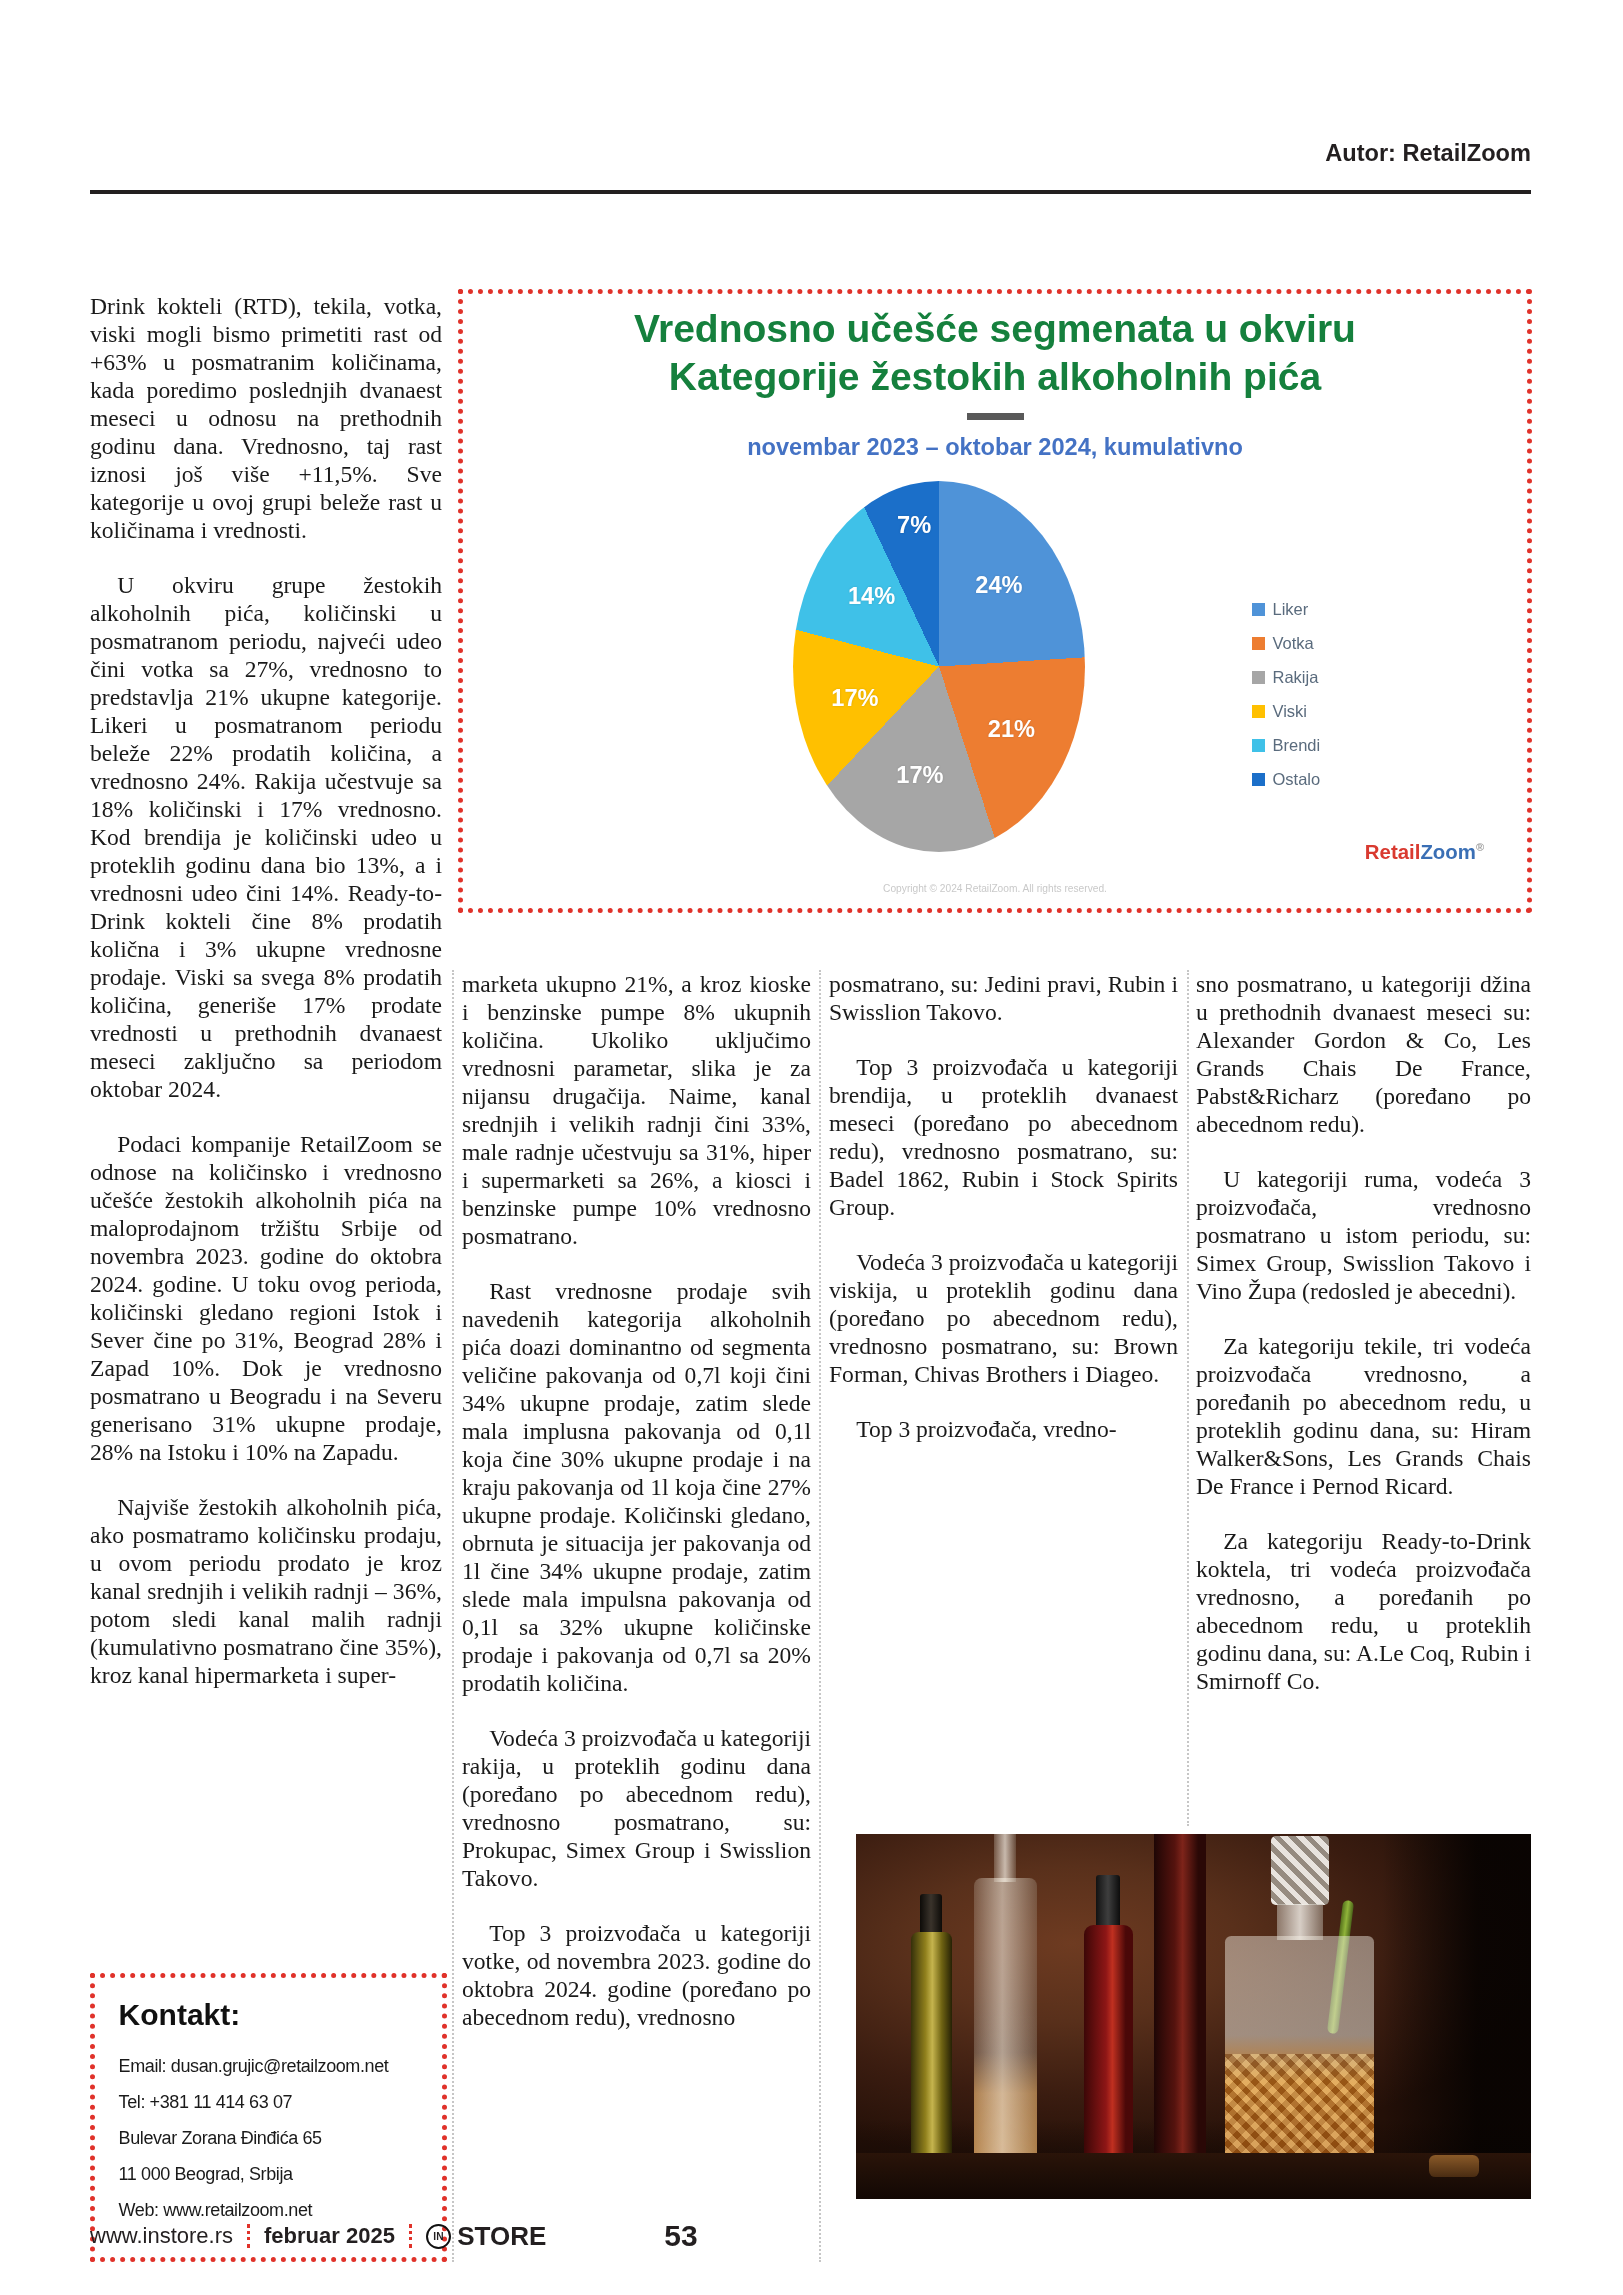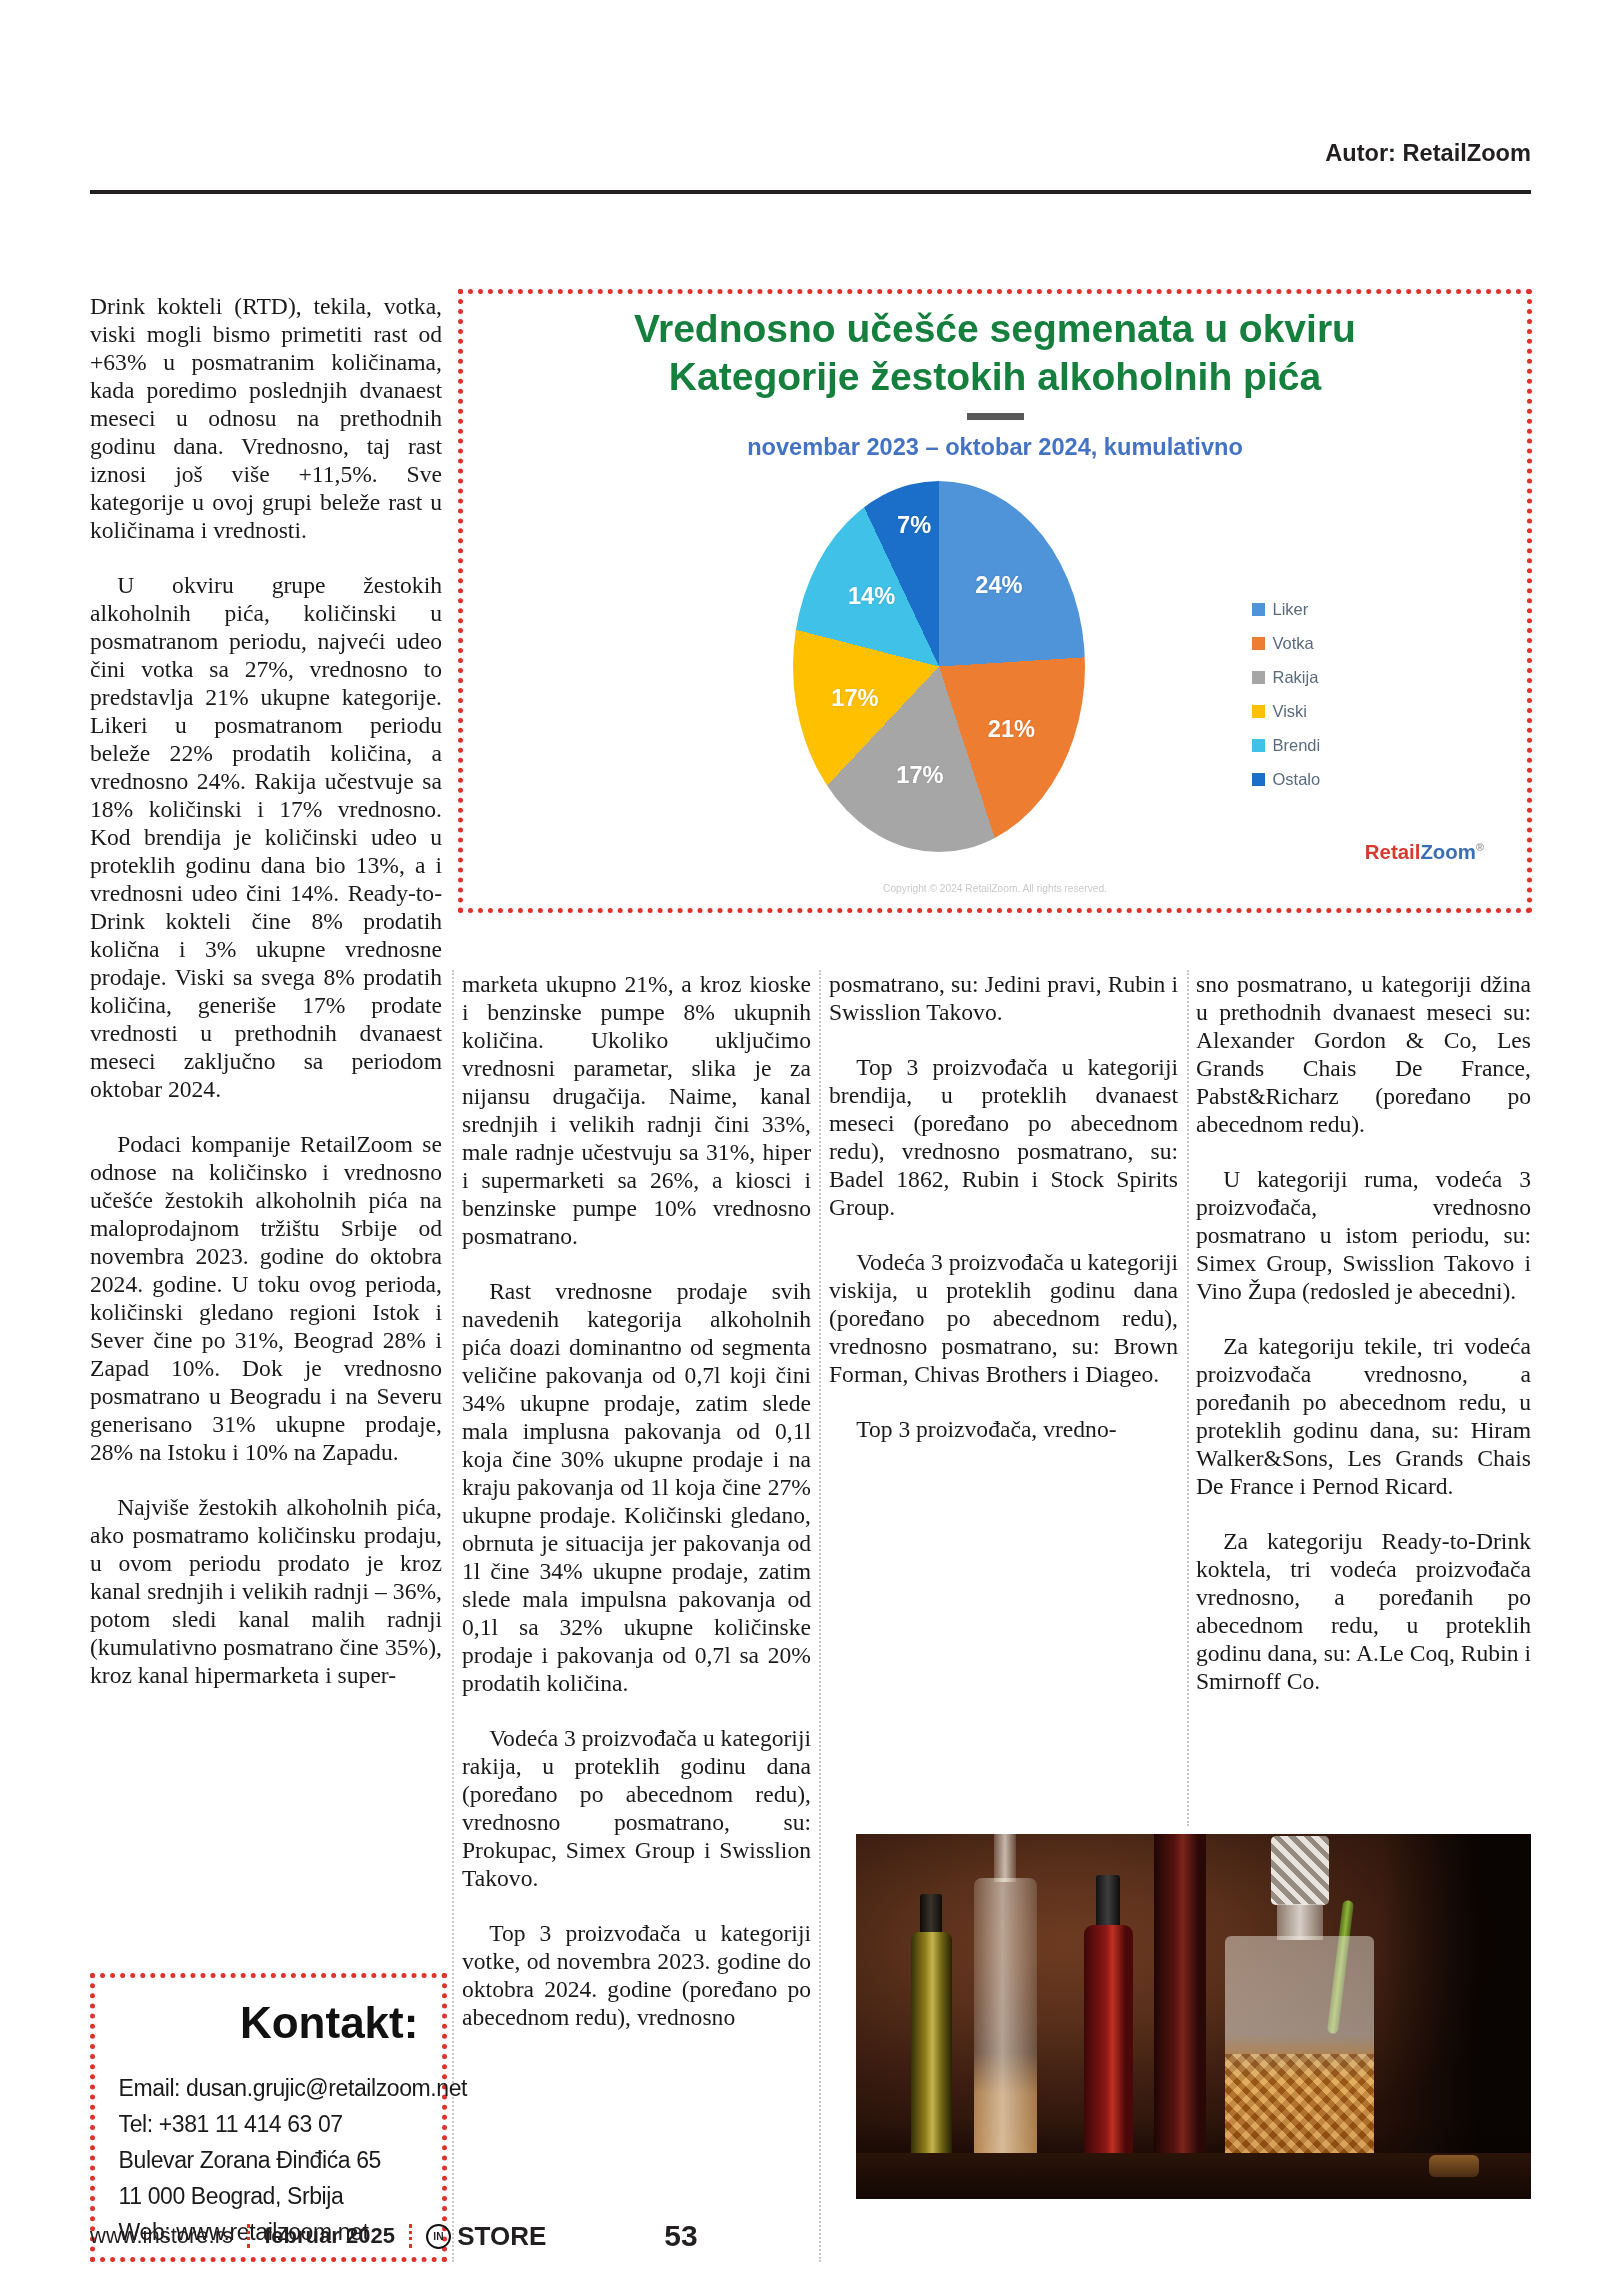--- a/index.html
+++ b/index.html
@@ -41,22 +41,22 @@
   .col3{left:829px;top:970px;width:349px;height:858px;}
   .col4{left:1196px;top:970px;width:335px;height:858px;}
   .colsep{position:absolute;width:0;border-left:2.4px dotted #c6c6c6;z-index:0;}
   .sep1{left:452px;top:970px;height:1292px;}
   .sep2{left:819px;top:970px;height:1292px;}
   .sep3{left:1187px;top:970px;height:856px;}
 
   
   .contact{position:absolute;left:90px;top:1973px;width:357px;height:289px;box-sizing:border-box;
            border:5.5px dotted #e0322a;background:#fff;padding:20.4px 23.6px;z-index:2;}
-  .contact-title{font-family:"Liberation Sans", sans-serif;font-weight:bold;font-size:44px;color:#111;margin-bottom:22px;text-align:right;}
-  .contact-line{font-family:"Liberation Sans", sans-serif;font-size:23px;letter-spacing:-0.4px;
+  .contact-title{font-family:"Liberation Sans", sans-serif;font-weight:bold;font-size:30px;color:#111;margin-bottom:16px;}
+  .contact-line{font-family:"Liberation Sans", sans-serif;font-size:18px;letter-spacing:-0.4px;
                 color:#1a1a1a;line-height:36px;white-space:nowrap;}
 
   
   .photo{position:absolute;left:856px;top:1834px;width:675px;height:365px;overflow:hidden;z-index:3;
          background:
            linear-gradient(90deg, rgba(0,0,0,0) 78%, rgba(5,2,1,.85) 92%),
            linear-gradient(0deg, rgba(15,6,3,.9) 0%, rgba(15,6,3,0) 22%),
            radial-gradient(ellipse 70% 60% at 32% 30%, #6e3b21 0%, #59301b 35%, #3a1c10 70%, #241008 100%);}
   .photo *{position:absolute;}
   .ph-table{left:0;bottom:0;width:100%;height:46px;background:linear-gradient(0deg,#120804,#2a1409);}

